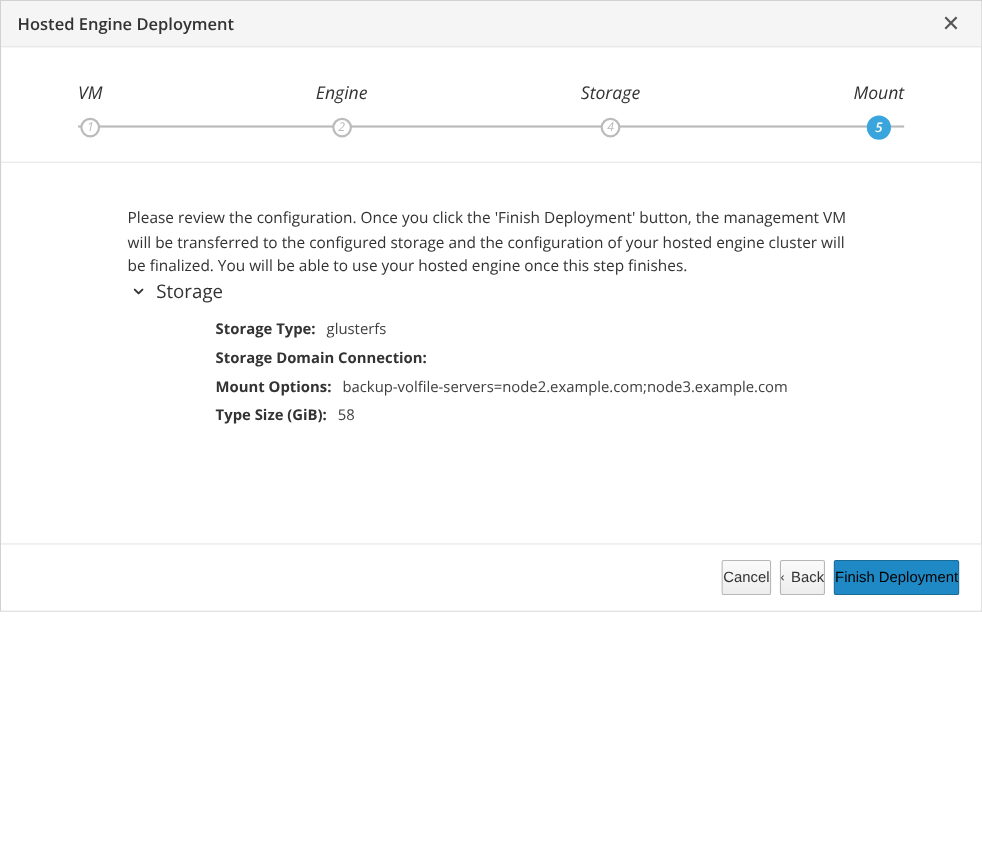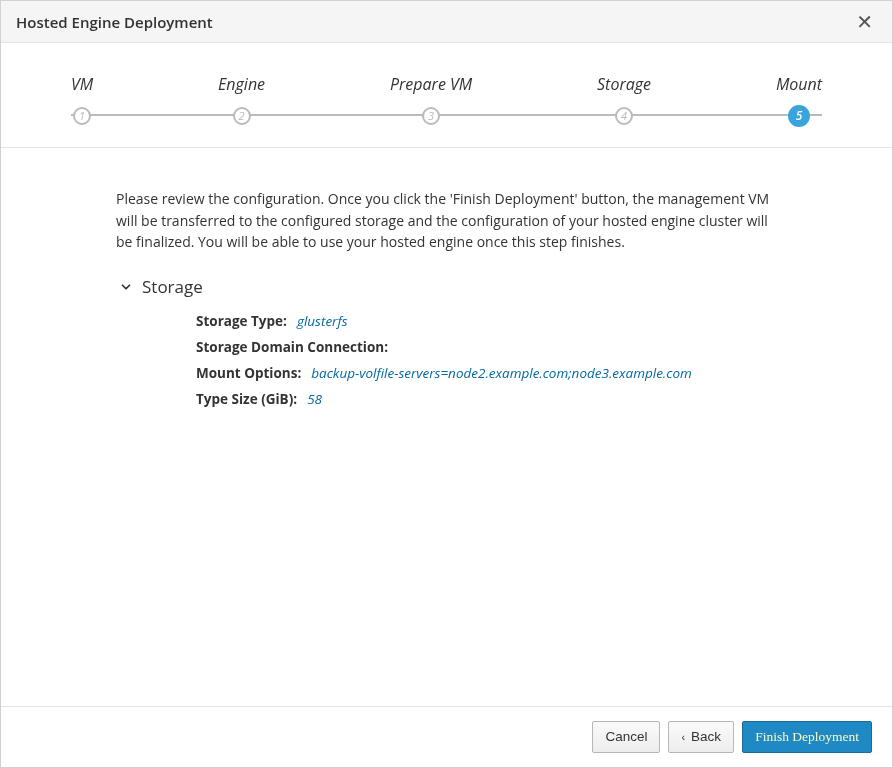--- a/index.html
+++ b/index.html
@@ -9,21 +9,21 @@
     font-family: "Open Sans", "Helvetica Neue", Helvetica, Arial, sans-serif;
     font-size: 14px;
     color: #333;
     background: #fff;
     width: 893px;
     height: 768px;
     overflow: hidden;
   }
   .modal {
     width: 893px;
-    height: 768px;
+    height: 556px;
     display: flex;
     flex-direction: column;
     border: 1px solid #d1d1d1;
   }
   .modal-header {
     background: #f5f5f5;
     border-bottom: 1px solid #e5e5e5;
     padding: 10px 15px;
     display: flex;
     justify-content: space-between;
@@ -105,21 +105,20 @@
   }
   .modal-body {
     flex: 1;
     padding: 40px 115px 20px 115px;
     overflow: auto;
   }
   .intro {
     font-size: 14px;
     line-height: 1.55;
     color: #333;
-    margin-bottom: 22px;
   }
   .section-header {
     display: flex;
     align-items: center;
     cursor: pointer;
     margin-bottom: 14px;
   }
   .section-header .chev {
     width: 20px;
     display: inline-flex;
@@ -144,51 +143,49 @@
     margin-bottom: 8px;
     font-size: 13.5px;
   }
   .kv-label {
     font-weight: 700;
     color: #333;
     margin-right: 10px;
     white-space: nowrap;
   }
   .kv-value {
-    color: #0369a1;
+    color: #404040;
     font-weight: 400;
-    font-style: italic;
   }
   .modal-footer {
     border-top: 1px solid #e5e5e5;
     padding: 14px 20px;
     display: flex;
     justify-content: flex-end;
     gap: 8px;
     background: #fff;
   }
   .btn {
     font-size: 13.5px;
-    padding: 5px 12px;
+    padding: 5px 0;
     border-radius: 2px;
     cursor: pointer;
     line-height: 1.5;
     display: inline-flex;
     align-items: center;
   }
   .btn-default {
     background: linear-gradient(#fafafa, #ededed);
     border: 1px solid #b7b7b7;
     color: #333;
   }
   .btn-primary {
     background: #1f89c6;
     border: 1px solid #1a6b9a;
-    color: #fef9c3;
-    font-family: Liberation Serif, serif;
+    color: #000000;
   }
   .btn .caret-left {
     margin-right: 6px;
     font-size: 11px;
   }
 </style>
 </head>
 <body>
 
 <div class="modal">
@@ -204,24 +201,20 @@
     <div class="steps">
       <div class="step-line"></div>
 
     <div class="step">
           <div class="step-label">VM</div>
           <div class="step-node">1</div>
         </div>
         <div class="step">
           <div class="step-label">Engine</div>
           <div class="step-node">2</div>
-        </div>
-        <div class="step">
-          <div class="step-label">Prepare VM</div>
-          <div class="step-node">3</div>
         </div>
         <div class="step">
           <div class="step-label">Storage</div>
           <div class="step-node">4</div>
         </div>
         <div class="step active">
           <div class="step-label">Mount</div>
           <div class="step-node">5</div>
         </div>
       </div>

